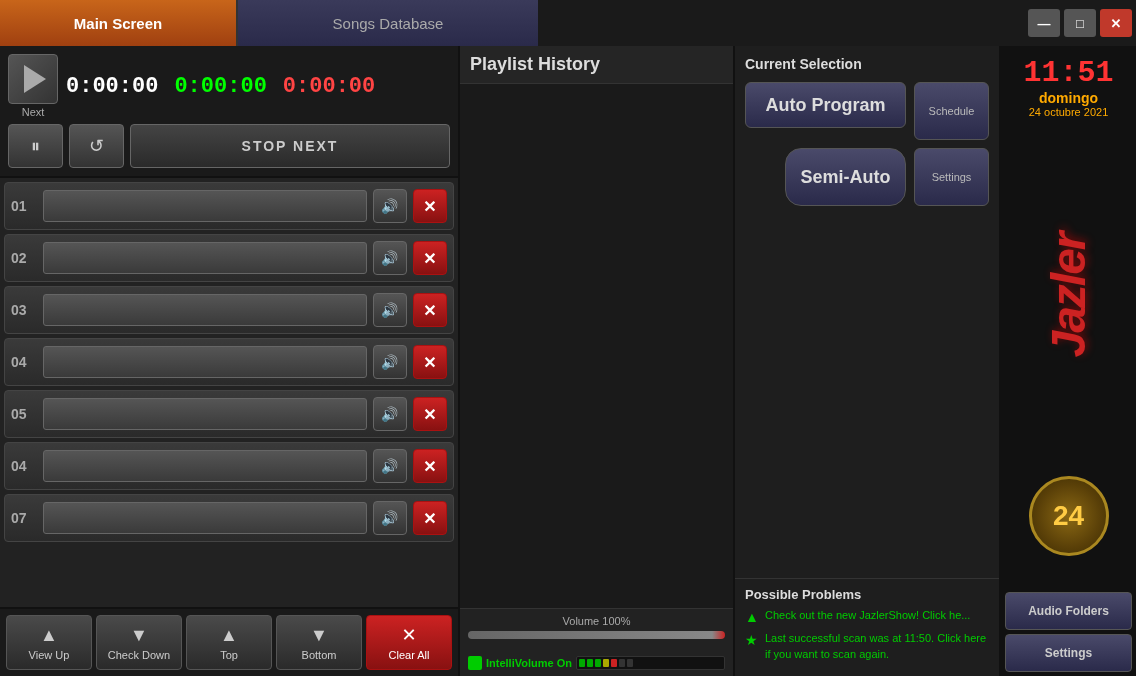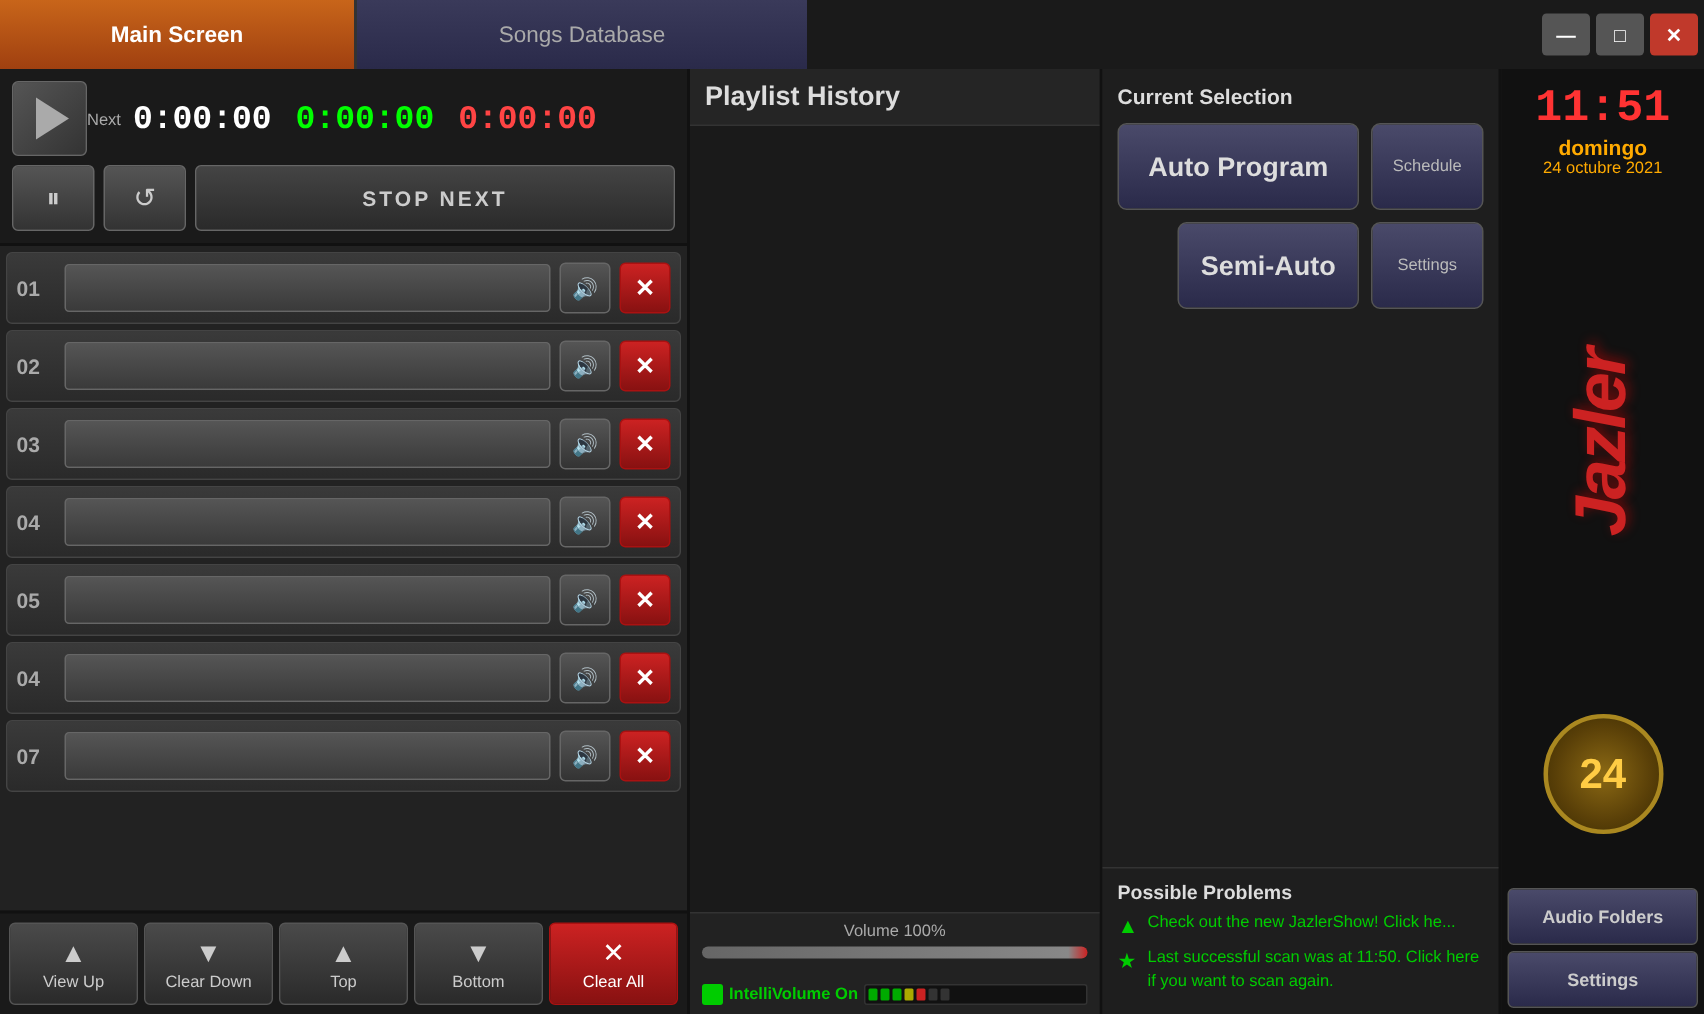--- a/index.html
+++ b/index.html
@@ -367,21 +367,21 @@
       display: flex;
       flex-direction: column;
       gap: 8px;
     }
     .sel-row {
       display: flex;
       gap: 8px;
     }
     .sel-btn-main {
       flex: 1;
-      height: 58px;
+      height: 46px;
       background: linear-gradient(180deg, #4a4a6a 0%, #2a2a4a 100%);
       border: 1px solid #555;
       border-radius: 6px;
       display: flex;
       align-items: center;
       justify-content: center;
       cursor: pointer;
       color: #ddd;
       font-size: 18px;
       font-weight: bold;
@@ -413,21 +413,21 @@
       cursor: pointer;
       color: #bbb;
       font-size: 11px;
       text-align: center;
     }
     .sel-btn-semiauto {
       flex: 1;
       height: 58px;
       background: linear-gradient(180deg, #4a4a6a 0%, #2a2a4a 100%);
       border: 1px solid #555;
-      border-radius: 6px;
+      border-radius: 16px;
       display: flex;
       align-items: center;
       justify-content: center;
       cursor: pointer;
       color: #ddd;
       font-size: 18px;
       font-weight: bold;
       margin-left: 40px;
     }
 
@@ -561,21 +561,21 @@
     <button class="win-btn win-btn-close">✕</button>
   </div>
 </div>
 
 <div class="main-content">
 
   <div class="left-panel">
 
     <div class="player-section">
       <div class="player-top">
-        <div style="display:flex;flex-direction:row;align-items:center;">
+        <div style="display:flex;flex-direction:column;align-items:center;">
           <div class="play-btn">
             <div class="play-triangle"></div>
           </div>
           <div class="next-label">Next</div>
         </div>
         <div class="time-displays">
           <span class="time-display time-white">0:00:00</span>
           <span class="time-display time-green">0:00:00</span>
           <span class="time-display time-red">0:00:00</span>
         </div>
@@ -634,21 +634,21 @@
       </div>
     </div>
 
     <div class="bottom-controls">
       <div class="nav-btn">
         <span class="nav-arrow">▲</span>
         <span>View Up</span>
       </div>
       <div class="nav-btn">
         <span class="nav-arrow">▼</span>
-        <span>Clear Down</span>
+        <span>Check Down</span>
       </div>
       <div class="nav-btn">
         <span class="nav-arrow">▲</span>
         <span>Top</span>
       </div>
       <div class="nav-btn">
         <span class="nav-arrow">▼</span>
         <span>Bottom</span>
       </div>
       <div class="nav-btn-clear">

